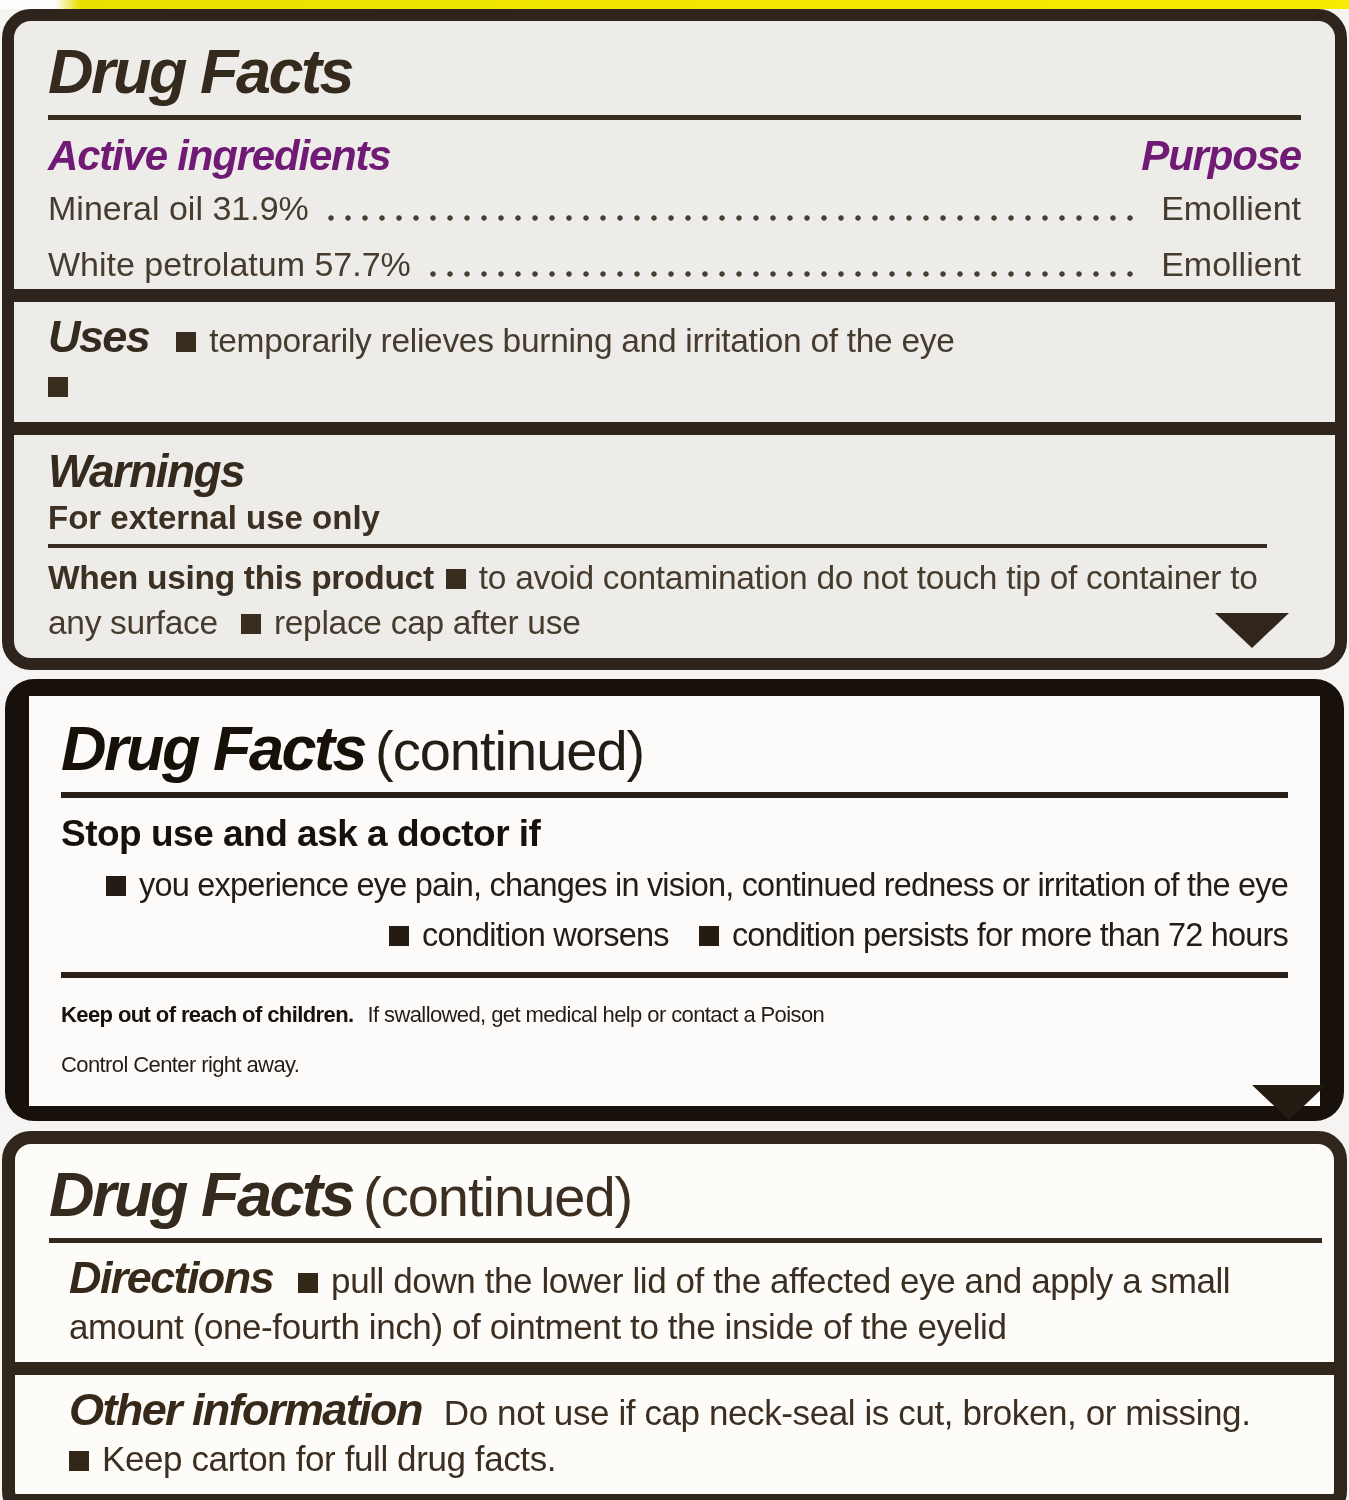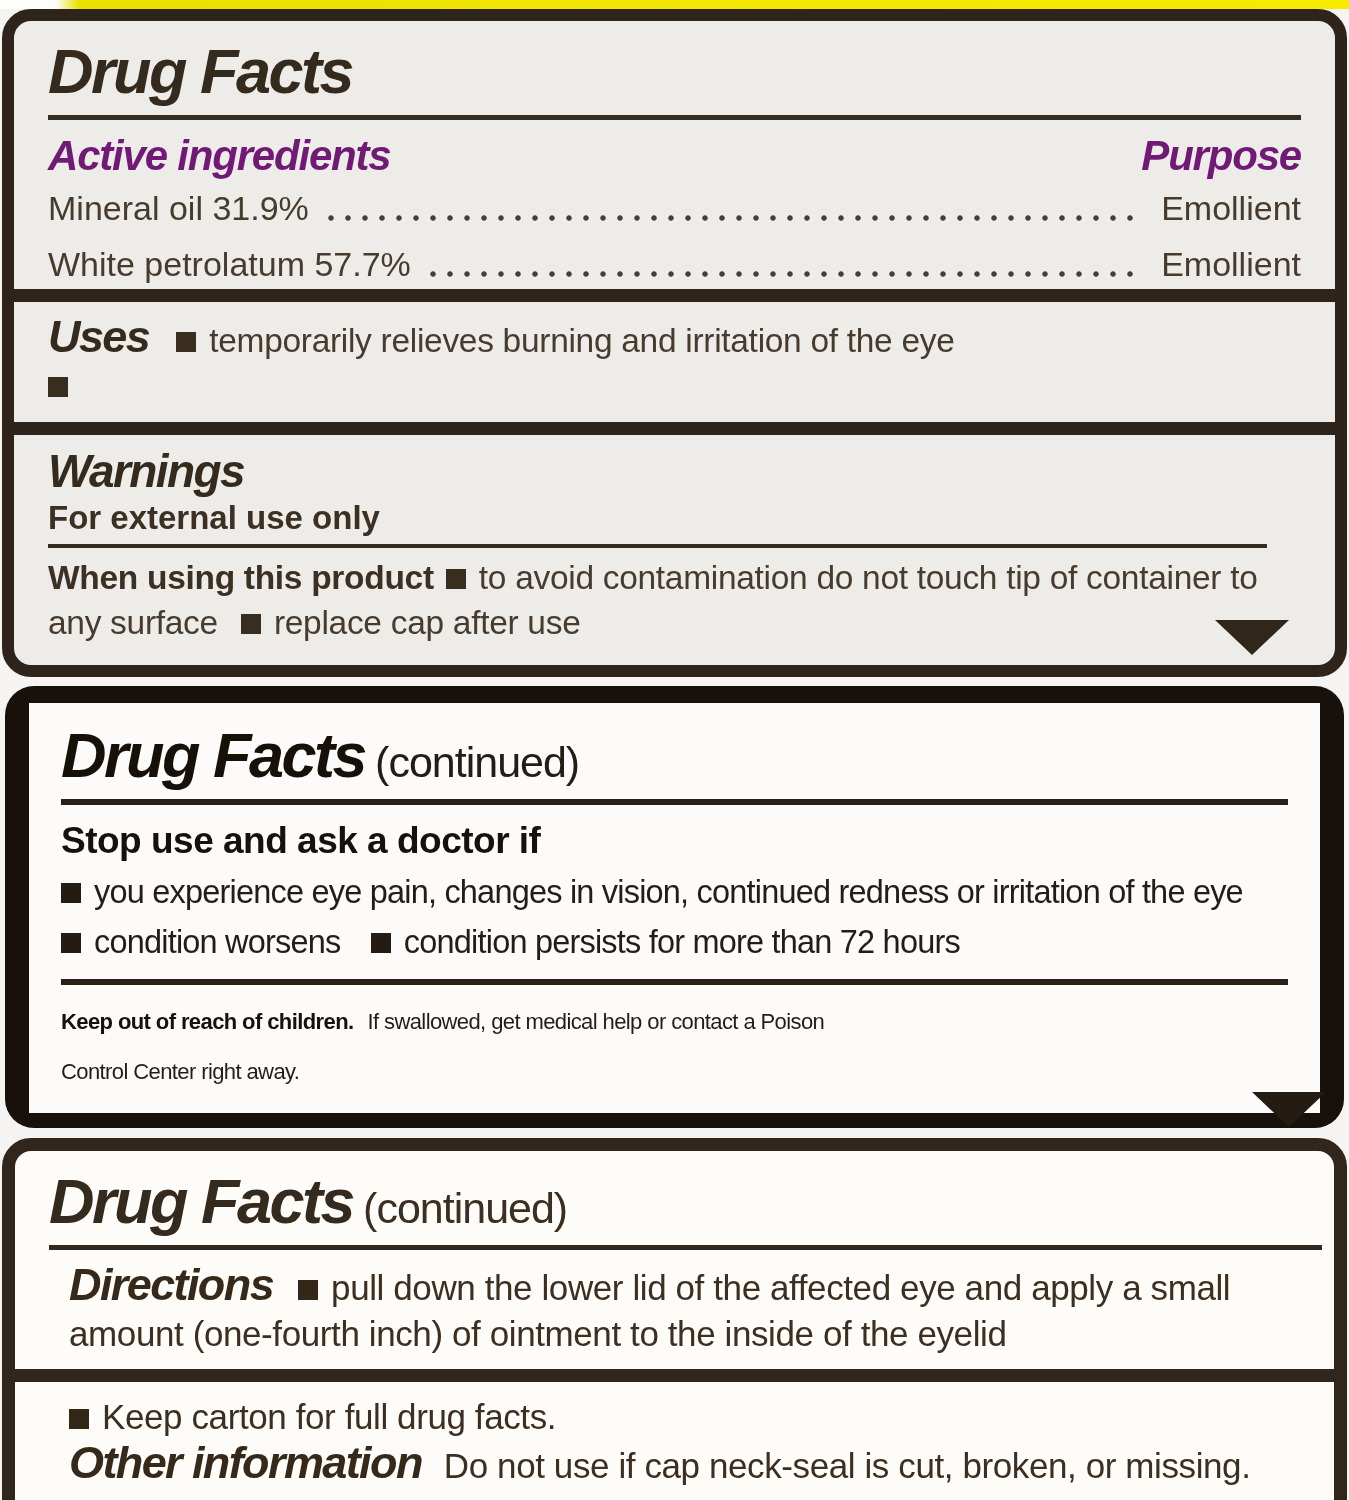--- a/index.html
+++ b/index.html
@@ -25,21 +25,21 @@
     color: #473b2e;
   }
   .p1 .title-sec { padding: 14px 34px 8px; }
   .df-title {
     font-style: italic; font-weight: bold;
     font-size: 63px; letter-spacing: -2.5px;
     color: #352a1e;
   }
   .continued {
     font-style: normal; font-weight: normal;
-    font-size: 43px; letter-spacing: -1px;
+    font-size: 56px; letter-spacing: -1px;
     margin-left: 10px;
   }
   .rule5 { height: 5px; background: #372c20; margin: 0 34px; }
   .rule4 { height: 4px; background: #372c20; margin: 5px 34px 7px 34px; }
   .divider { height: 13px; background: #2e241b; }
 
   .ai-head {
     display: flex; justify-content: space-between; align-items: baseline;
     padding: 12px 34px 4px 34px;
   }
@@ -75,21 +75,21 @@
     font-size: 45px; letter-spacing: -1.6px;
     color: #352a1e;
     margin-right: 24px;
   }
   .sq {
     display: inline-block;
     width: 20px; height: 20px;
     background: #382d1f;
     margin: 0 13px 0 3px;
   }
-  .warnings { position: relative; padding: 10px 34px 20px 34px; }
+  .warnings { position: relative; padding: 10px 34px 13px 34px; }
   .warn-head {
     font-style: italic; font-weight: bold;
     font-size: 46px; letter-spacing: -1.6px;
     color: #352a1e; line-height: 52px;
   }
   .bold-sub { font-weight: bold; font-size: 33px; line-height: 42px; color: #3c3023; }
   .lead-b { font-weight: bold; color: #3c3023; }
   .tri {
     width: 0; height: 0;
     border-left: 37px solid transparent;
@@ -107,21 +107,21 @@
   .p2-inner {
     background: #fcfbf9;
     color: #241d15;
     position: relative;
   }
   .p2-inner .title-sec { padding: 16px 32px 8px 32px; }
   .p2-inner .df-title { color: #161009; }
   .rule6 { height: 6px; background: #2a2018; margin: 0 32px; }
   .p2-sec { padding: 10px 32px 12px 32px; }
   .p2-head { font-weight: bold; font-size: 37px; line-height: 52px; color: #17110b; letter-spacing: -0.5px; white-space: nowrap; }
-  .p2-line { font-size: 32.5px; line-height: 50px; letter-spacing: -0.8px; white-space: nowrap; }
+  .p2-line { font-size: 32.5px; line-height: 50px; letter-spacing: -0.8px; white-space: nowrap; text-align: right; }
   .p2-inner .sq { background: #241b12; }
   .keep-sec { padding: 12px 32px 16px 32px; }
   .keep-line { font-size: 22px; line-height: 50px; letter-spacing: -0.6px; white-space: nowrap; }
   .keep-line .lead-b2 { font-weight: bold; color: #17110b; margin-right: 14px; }
   .p2-tri { position: absolute; right: -6px; bottom: -14px; border-top-color: #241b12; }
 
   
   .p3 {
     margin: 10px 2px 0 2px;
     border: 13px solid #30261c;
@@ -246,22 +246,22 @@
     </div>
     <div class="p3-line">
       <span>amount (one-fourth inch) of ointment to the inside of the eyelid</span>
     </div>
   </div>
 
   <div class="divider"></div>
 
   <div class="p3-sec">
     <div class="p3-line">
+      <span class="hi3">Other information</span><span>Do not use if cap neck-seal is cut, broken, or missing.</span>
+    </div>
+    <div class="p3-line">
       <span class="sq" style="margin-left:0;"></span><span>Keep carton for full drug facts.</span>
     </div>
-    <div class="p3-line">
-      <span class="hi3">Other information</span><span>Do not use if cap neck-seal is cut, broken, or missing.</span>
-    </div>
   </div>
 
   <div class="divider"></div>
 
 </div>
 
 </body></html>

